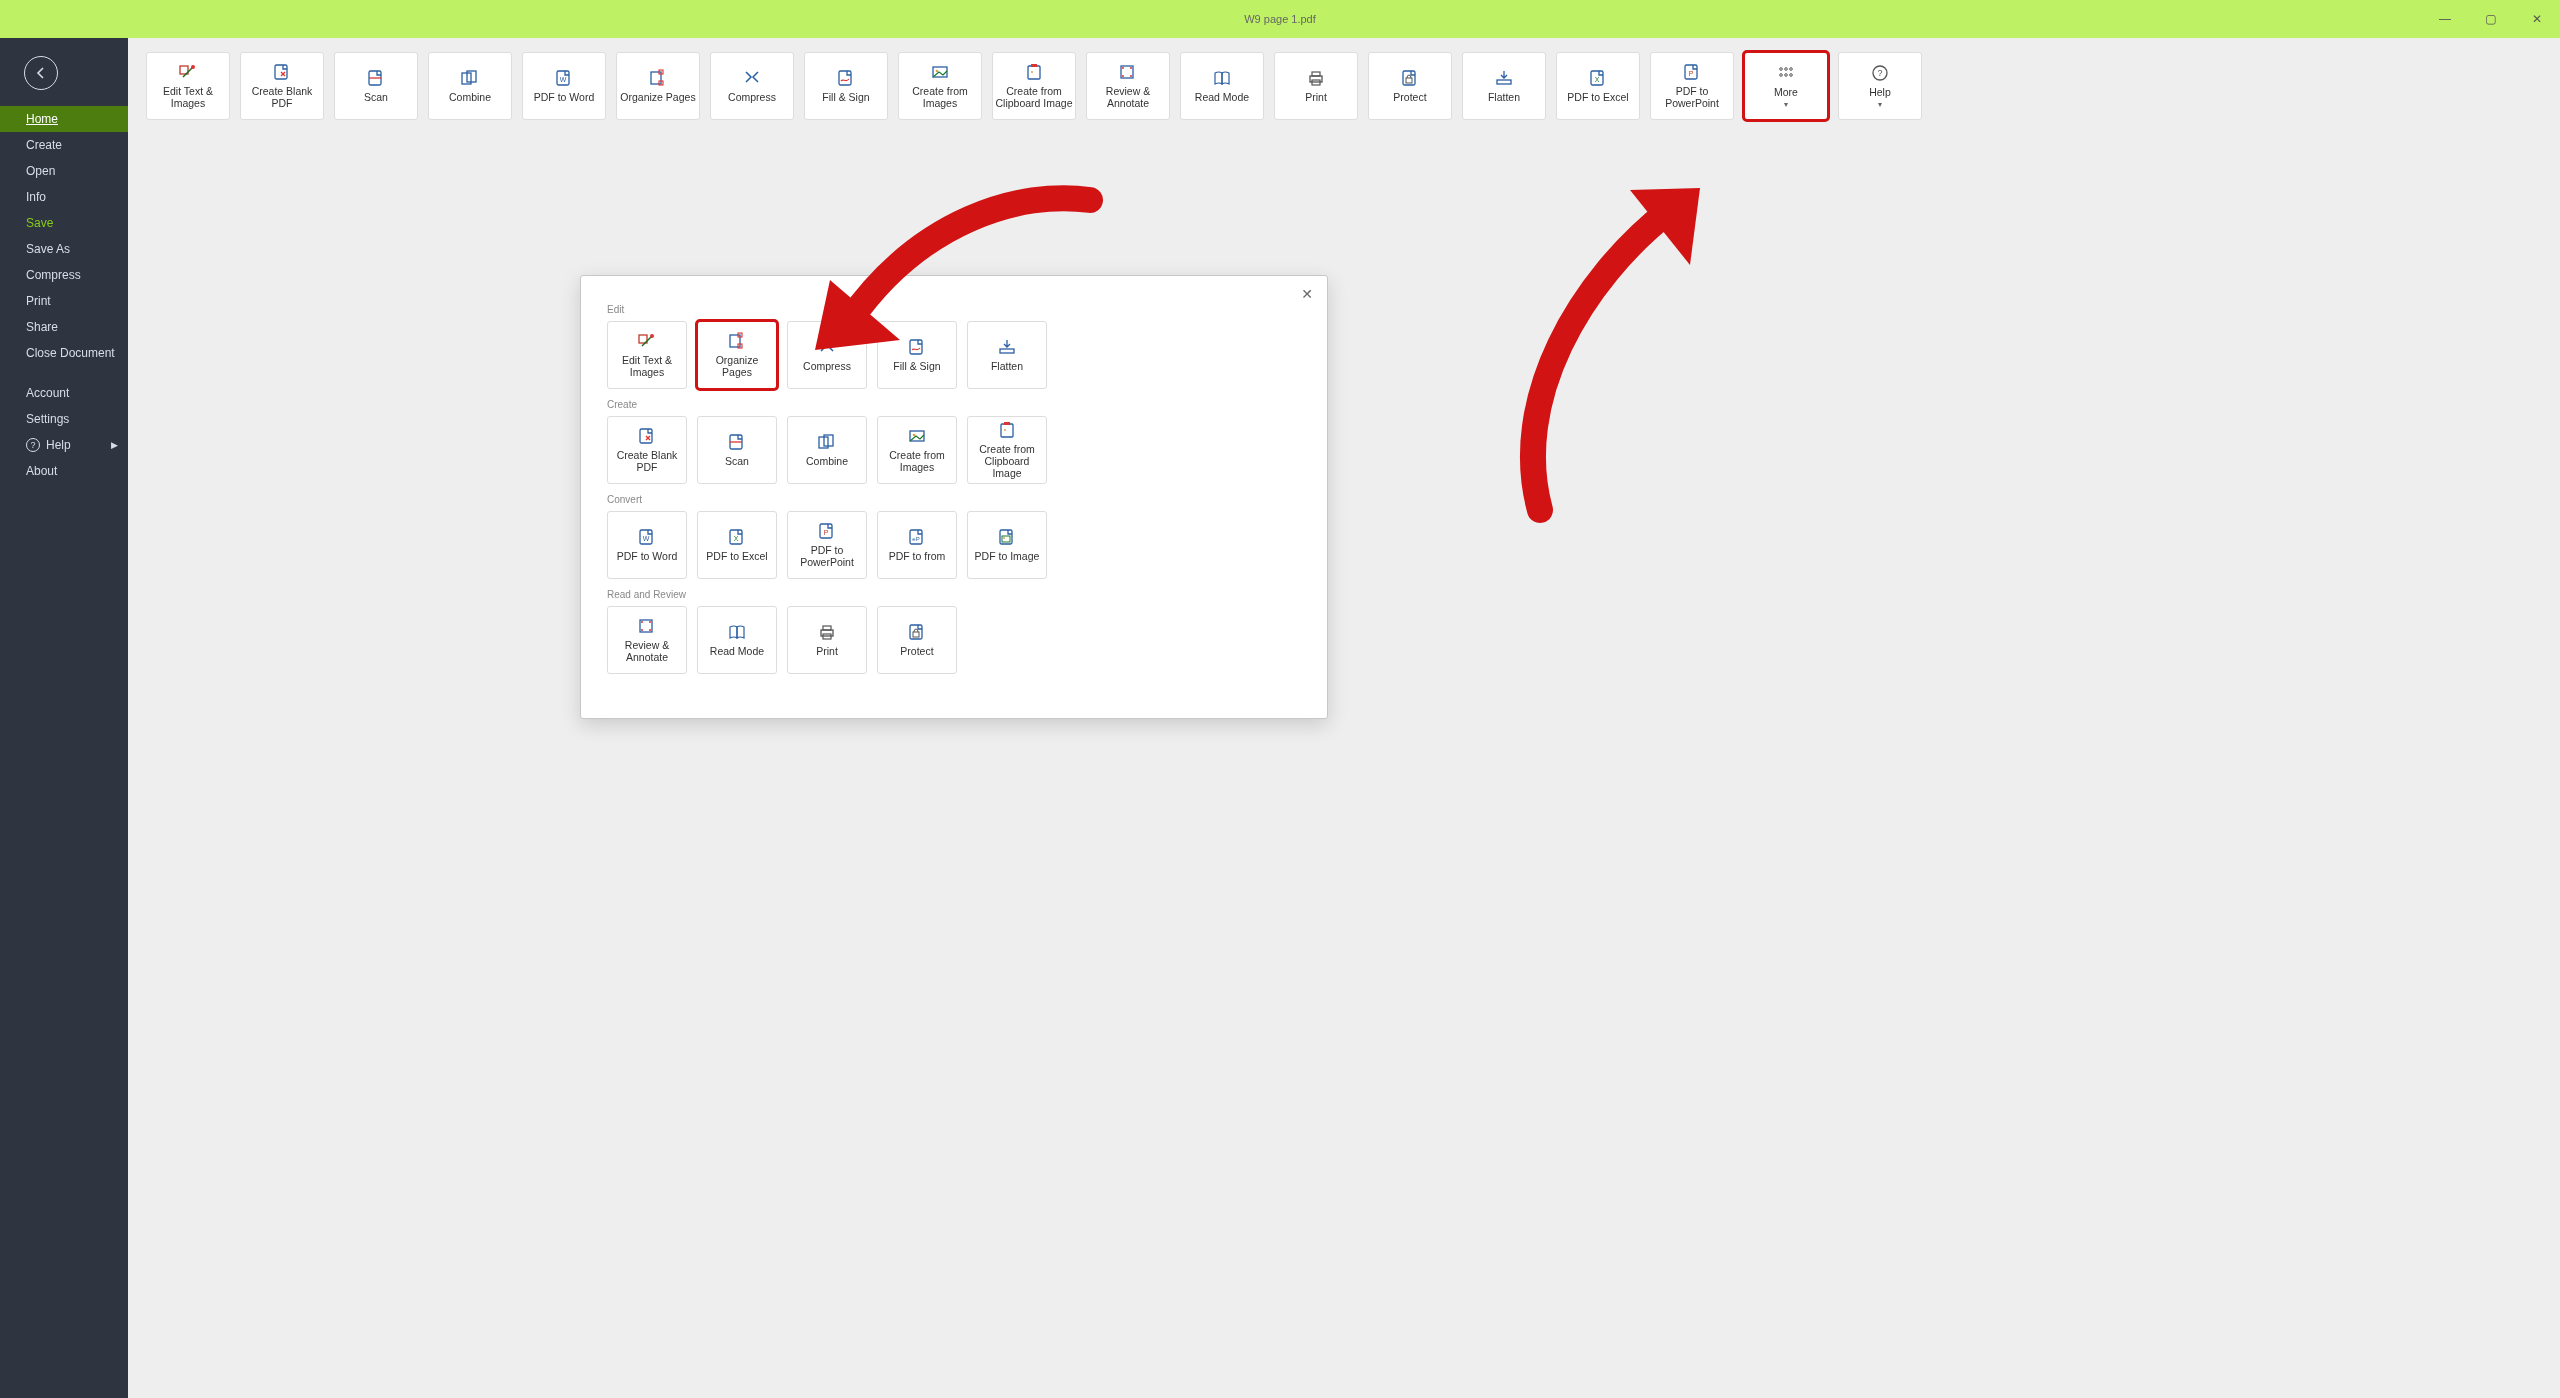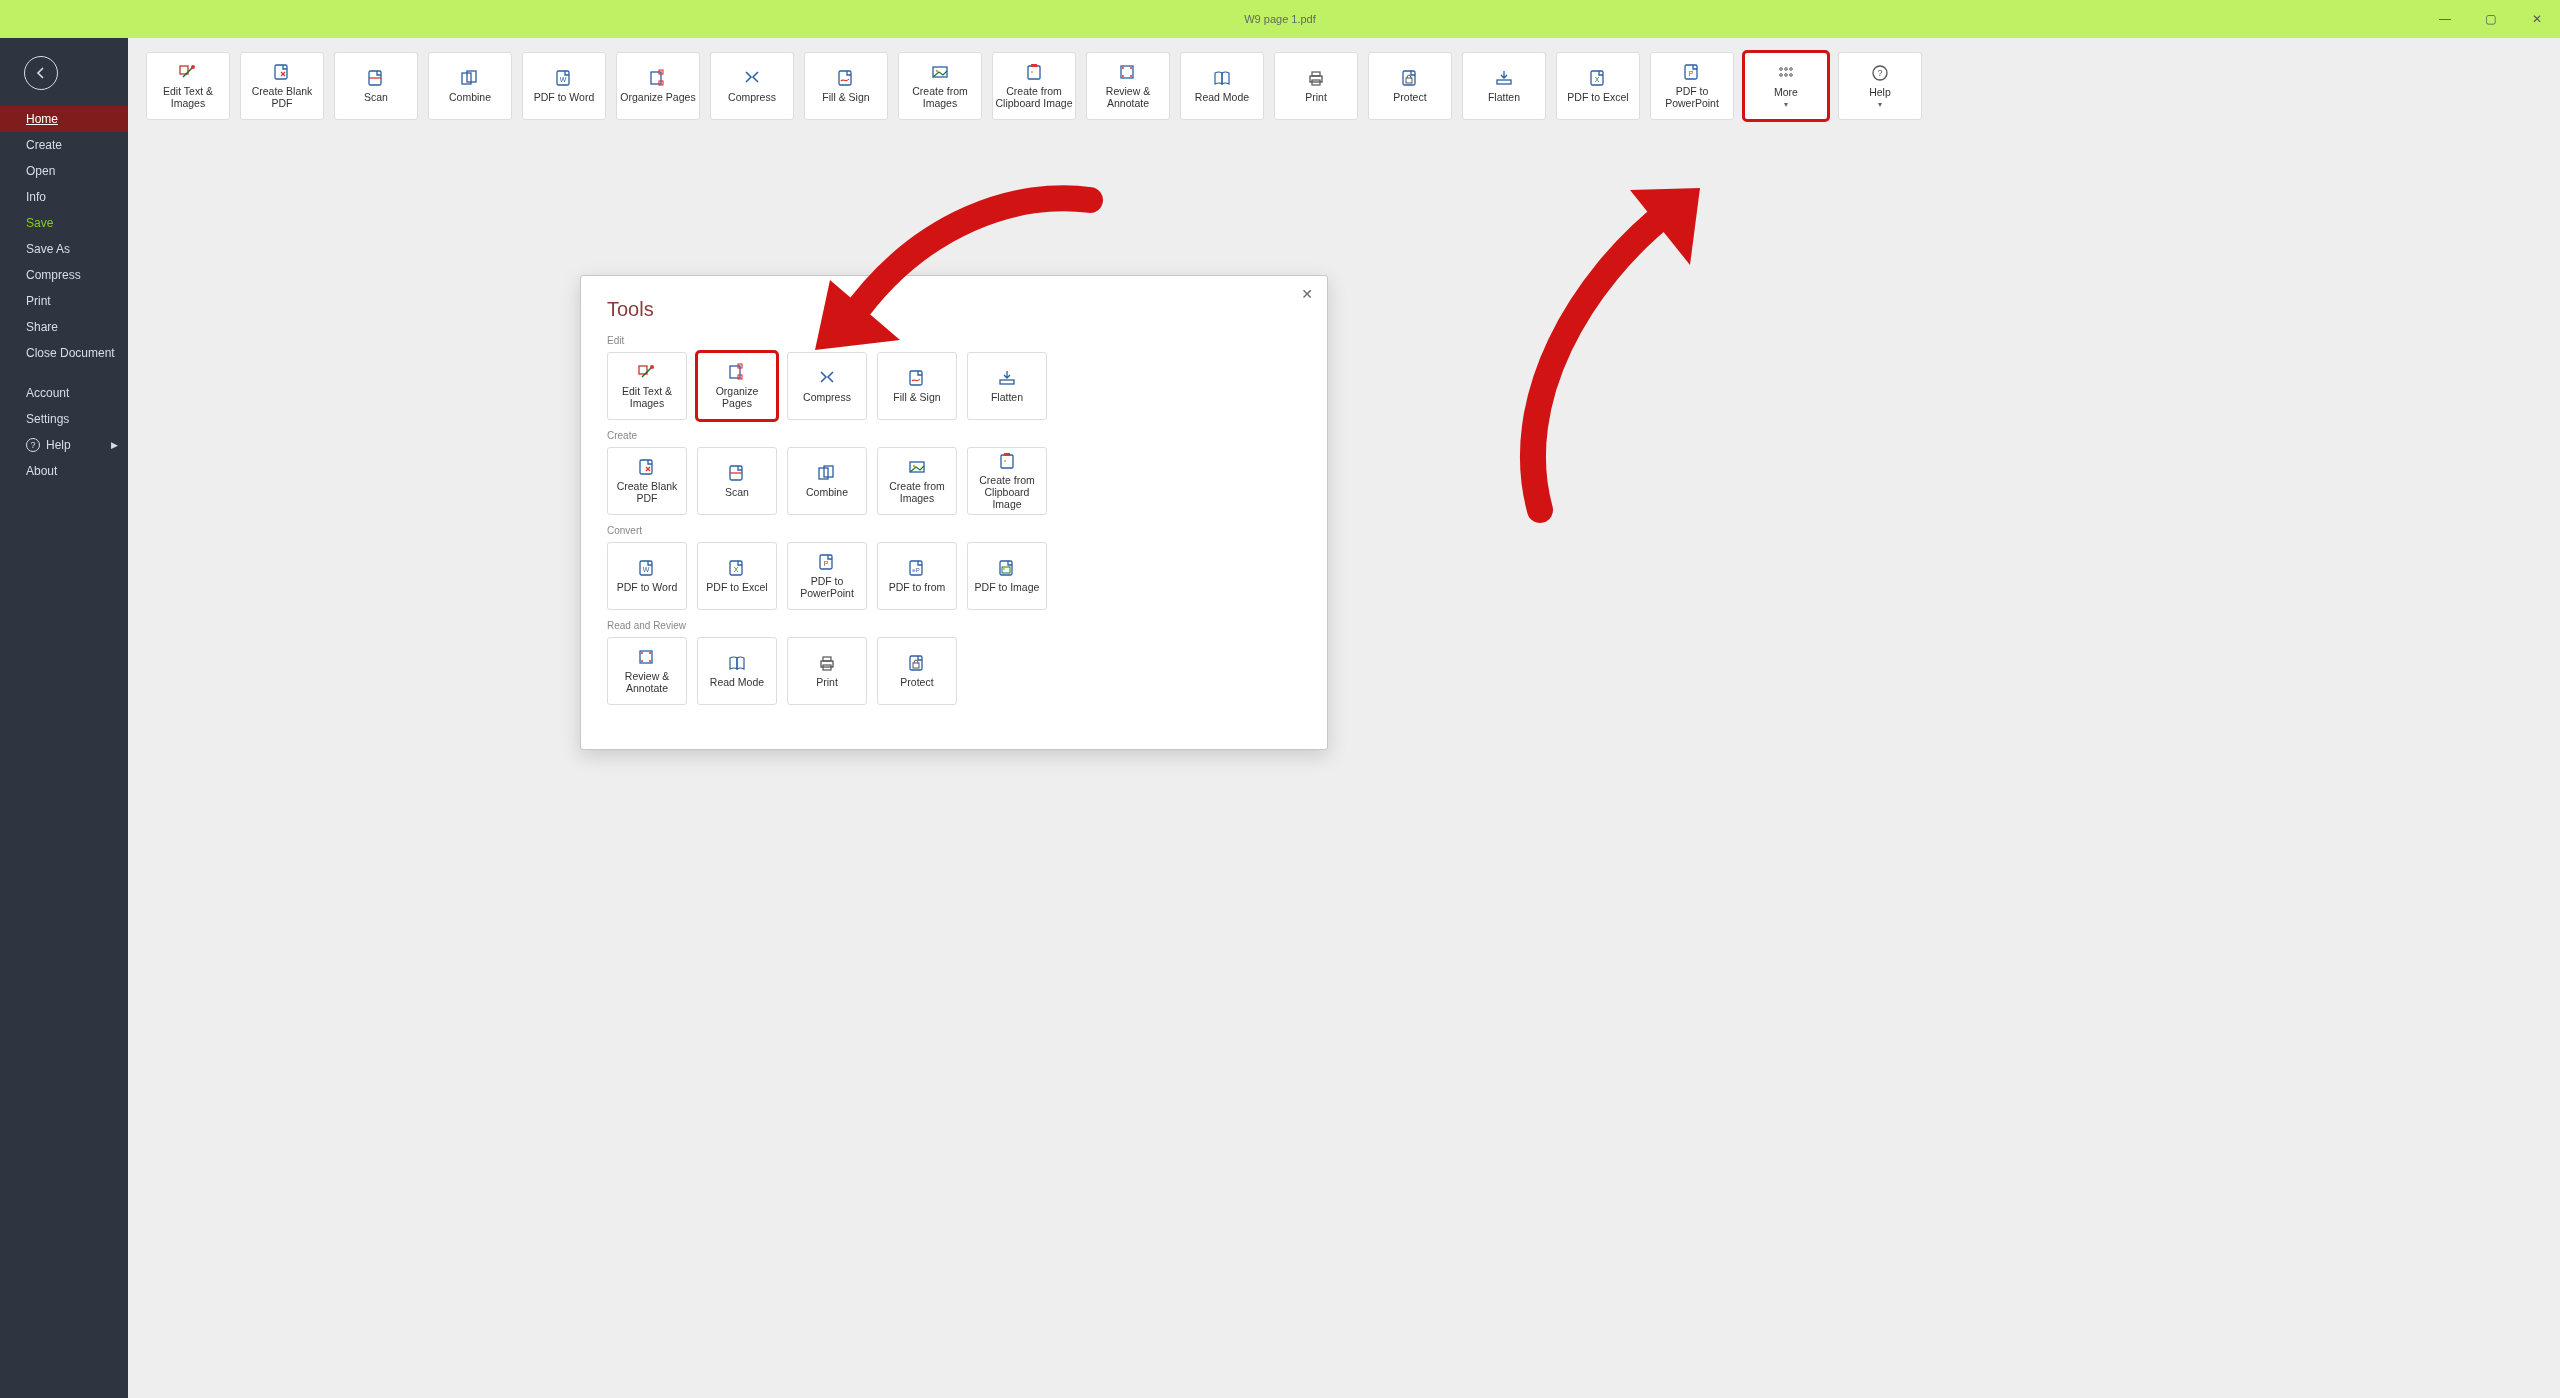--- a/index.html
+++ b/index.html
@@ -35,21 +35,21 @@
     font-size: 12px;
   }
   .back-circle {
     width: 34px; height: 34px; border: 1.5px solid #d8dee9; border-radius: 50%;
     margin: 18px 0 16px 24px; display: flex; align-items: center; justify-content: center;
     color: #d8dee9; font-size: 16px;
   }
   .side-item {
     padding: 6px 0 6px 26px; cursor: default;
   }
-  .side-item.active { background: #7f1d1d; color: #fff; text-decoration: underline; }
+  .side-item.active { background: #4d7c0f; color: #fff; text-decoration: underline; }
   .side-item.disabled { color: #84cc16; }
   .side-sep { height: 14px; }
   .side-help { display: flex; align-items: center; justify-content: space-between; padding-right: 10px; }
   .side-help .qmark {
     width: 14px; height: 14px; border: 1px solid #d8dee9; border-radius: 50%;
     display: inline-flex; align-items: center; justify-content: center; font-size: 9px; margin-right: 6px;
   }
 
   
   .main { flex: 1; display: flex; flex-direction: column; padding: 0 18px 18px 18px; }
@@ -340,21 +340,20 @@
           </span>
                  <span>Help</span>
           <span class="caret">▾</span>
         </div>
       </div>
   </div>
 </div>
 
 <div class="dialog">
   <div class="close">✕</div>
-  <div class="dlg-title">Tools</div>
   <div id="dialog-body">
       <div class="dlg-section-label">Edit</div>
       <div class="dlg-row">
         <div class="dlg-tile">
           <span class="ic">
             <svg width="20" height="18">
               <rect x="2" y="3" width="8" height="8" fill="none" stroke="#c0392b" stroke-width="1.3"></rect>
               <path d="M5 14 L15 4" stroke="#1a6e1a" stroke-width="1.5"></path>
               <circle cx="15" cy="4" r="2" fill="#d33"></circle>
             </svg>

